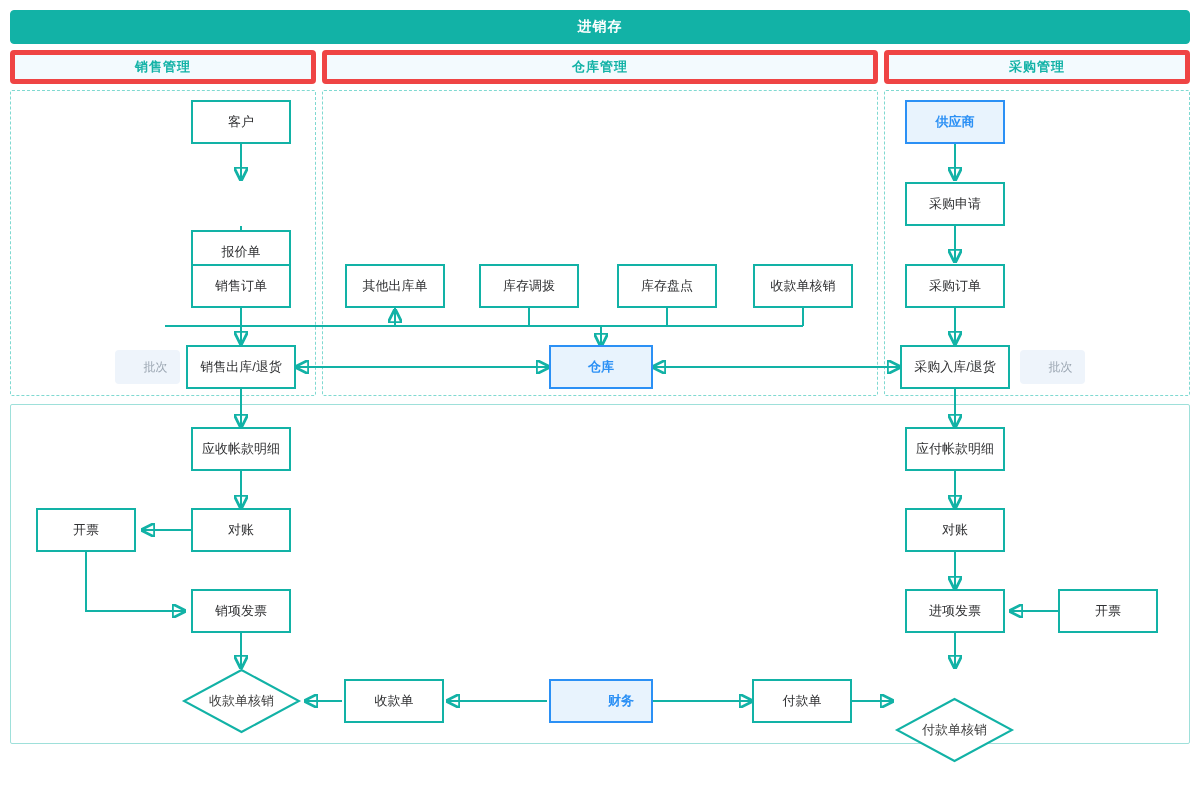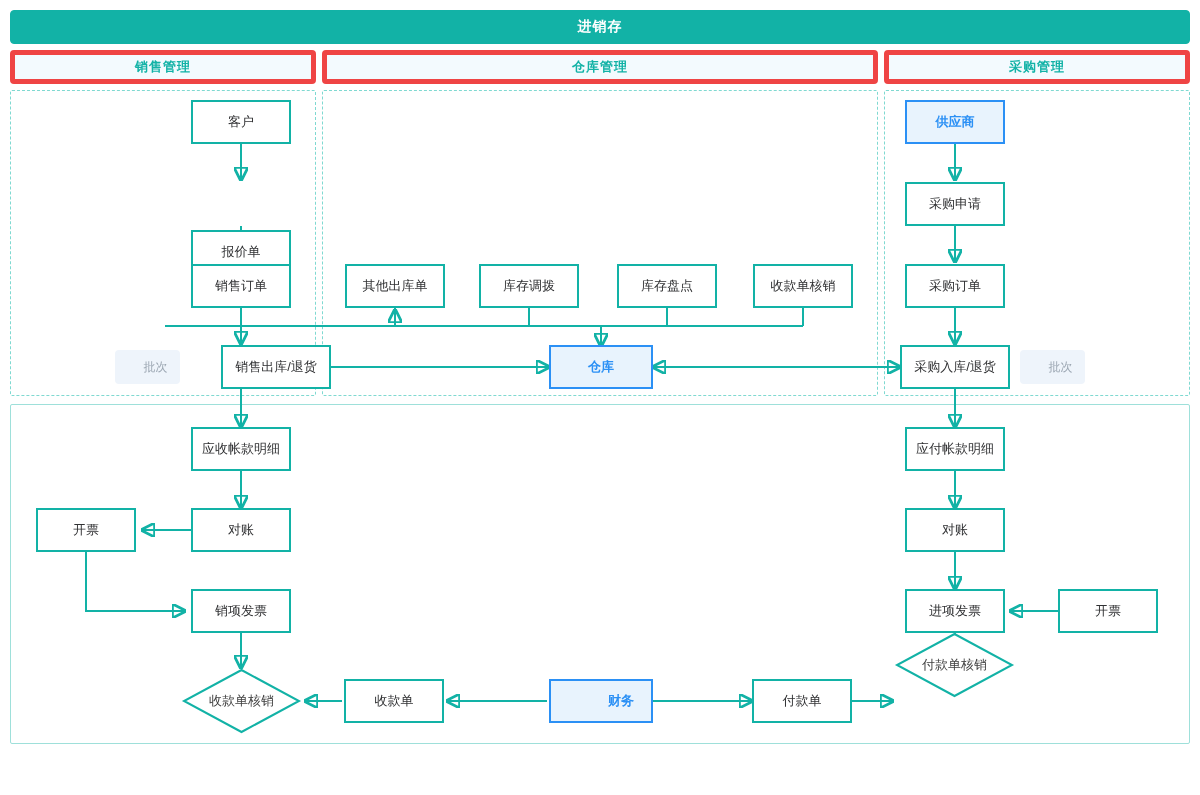--- a/index.html
+++ b/index.html
@@ -146,21 +146,21 @@
 
     <line x1="955" y1="471" x2="955" y2="508" marker-end="url(#ar)"></line>
     <line x1="955" y1="552" x2="955" y2="589" marker-end="url(#ar)"></line>
     <line x1="1058" y1="611" x2="1010" y2="611" marker-end="url(#ar)"></line>
     <line x1="955" y1="633" x2="955" y2="668" marker-end="url(#ar)"></line>
   </svg>
 
   <div class="node" style="left:191px;top:100px;width:100px;height:44px;">客户</div>
   <div class="node" style="left:191px;top:182px;width:100px;height:44px;margin-top:48px;">报价单</div>
   <div class="node" style="left:191px;top:264px;width:100px;height:44px;">销售订单</div>
-  <div class="node" style="left:186px;top:345px;width:110px;height:44px;margin-left:35px;">销售出库/退货</div>
+  <div class="node" style="left:186px;top:345px;width:110px;height:44px;">销售出库/退货</div>
   <div class="badge" style="left:115px;top:350px;width:65px;height:34px;">批次</div>
 
   <div class="node" style="left:345px;top:264px;width:100px;height:44px;">其他出库单</div>
   <div class="node" style="left:479px;top:264px;width:100px;height:44px;">库存调拨</div>
   <div class="node" style="left:617px;top:264px;width:100px;height:44px;">库存盘点</div>
   <div class="node" style="left:753px;top:264px;width:100px;height:44px;">收款单核销</div>
   <div class="node blue" style="left:549px;top:345px;width:104px;height:44px;">仓库</div>
 
   <div class="node blue" style="left:905px;top:100px;width:100px;height:44px;">供应商</div>
   <div class="node" style="left:905px;top:182px;width:100px;height:44px;">采购申请</div>
@@ -177,21 +177,21 @@
     <svg width="117" height="64" viewBox="0 0 117 64">
       <polygon points="58.5,1 116,32 58.5,63 1,32" fill="#ffffff" stroke="#12b2a6" stroke-width="2"></polygon>
     </svg>
     <span class="dlabel">收款单核销</span>
   </div>
 
   <div class="node" style="left:344px;top:679px;width:100px;height:44px;">收款单</div>
   <div class="node blue" style="left:549px;top:679px;width:104px;height:44px;padding-left:40px;">财务</div>
   <div class="node" style="left:752px;top:679px;width:100px;height:44px;">付款单</div>
 
-  <div class="diamond" style="left:896px;top:633px;width:117px;height:64px;">
+  <div class="diamond" style="left:896px;top:698px;width:117px;height:64px;">
     <svg width="117" height="64" viewBox="0 0 117 64">
       <polygon points="58.5,1 116,32 58.5,63 1,32" fill="#ffffff" stroke="#12b2a6" stroke-width="2"></polygon>
     </svg>
     <span class="dlabel">付款单核销</span>
   </div>
 
   <div class="node" style="left:905px;top:427px;width:100px;height:44px;">应付帐款明细</div>
   <div class="node" style="left:905px;top:508px;width:100px;height:44px;">对账</div>
   <div class="node" style="left:905px;top:589px;width:100px;height:44px;">进项发票</div>
   <div class="node" style="left:1058px;top:589px;width:100px;height:44px;">开票</div>

